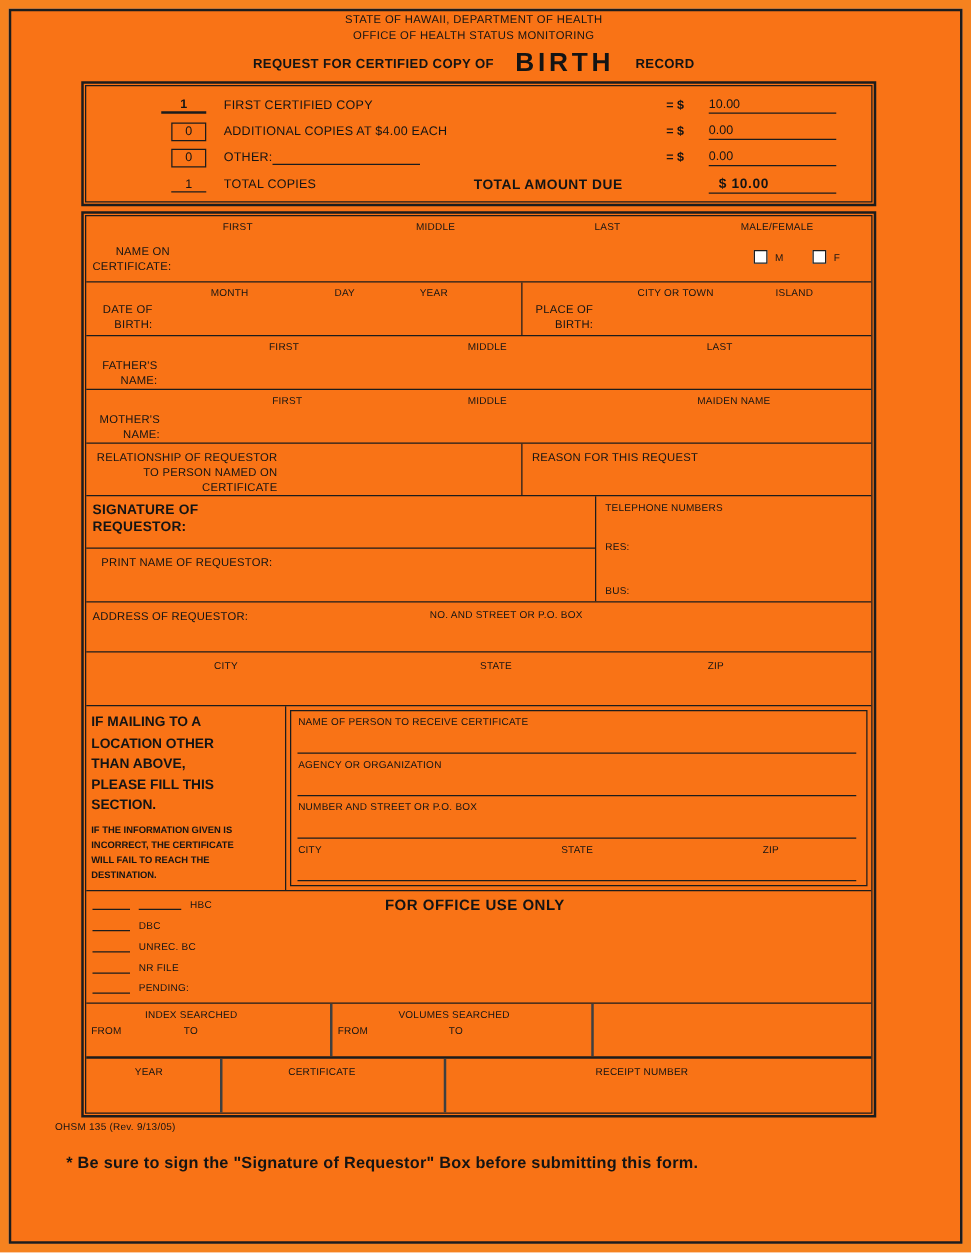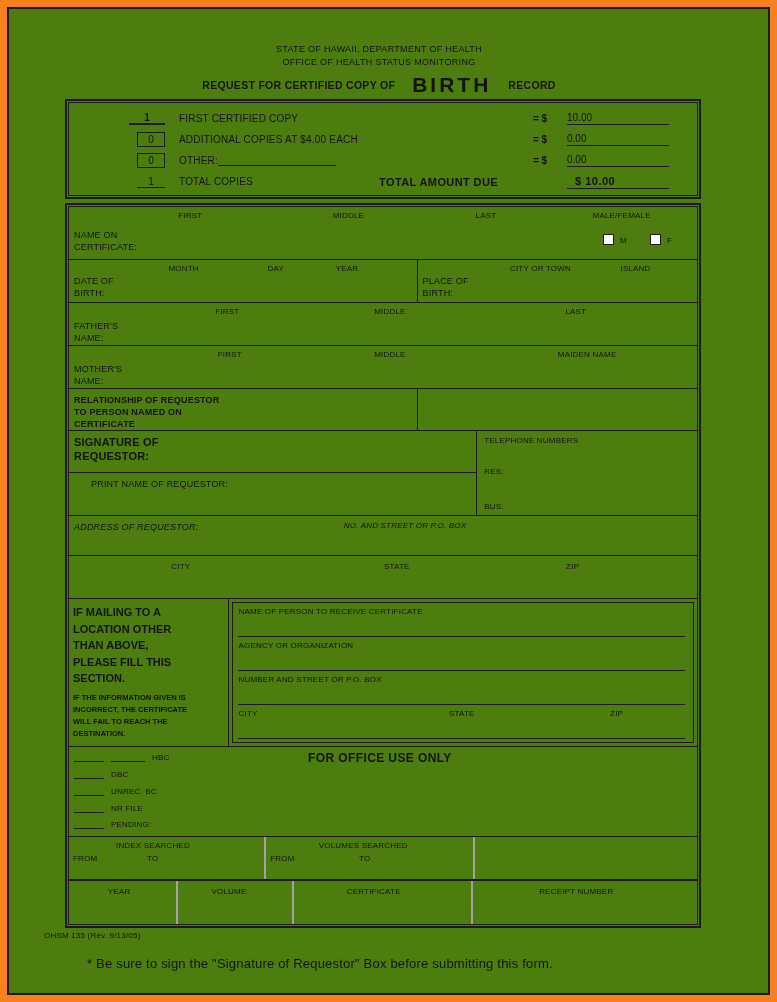--- a/index.html
+++ b/index.html
@@ -1,19 +1,19 @@
 <!DOCTYPE html>
 <html><head>
 <meta charset="utf-8">
 <style>
   * { box-sizing: border-box; }
   html,body { margin:0; padding:0; background:#fff; }
   body { font-family:"Liberation Sans", sans-serif; color:#141414; }
   .page { width:777px; height:1002px; border:7px solid #f5821f; position:relative; background:#fff; }
-  .page-in { position:absolute; inset:0; border:2px solid #1c1c1c; padding-top:34px; background:#4d7c0f; }
+  .page-in { position:absolute; inset:0; border:2px solid #1c1c1c; background:#f97316; }
 
   
   .header { width:636px; margin-left:52px; text-align:center; }
   .dept { font-size:9px; letter-spacing:.3px; line-height:1.4; }
   .title-row { margin-top:5px; display:flex; justify-content:center; align-items:center; gap:17px; height:24px; }
   .t-side { font-size:10.5px; font-weight:700; letter-spacing:.3px; }
   .t-type { font-size:21px; font-weight:700; letter-spacing:3px; }
 
   
   .dbox { border:2px solid #1c1c1c; margin-left:56px; width:636px; }
@@ -35,34 +35,34 @@
   .fee-amt.total { font-weight:700; text-align:left; padding-left:8px; font-size:11px; letter-spacing:.5px; }
   .fee-due { font-weight:700; font-size:11px; letter-spacing:.4px; }
   .write-line { display:inline-block; width:118px; border-bottom:1px solid #1c1c1c; height:9px; vertical-align:bottom; }
 
   
   .mainbox { margin-top:4px; }
   .row { position:relative; border-bottom:1px solid #1c1c1c; }
   .r-name { height:53px; }
   .r-dob, .r-father, .r-mother { height:43px; }
   .r-dob { display:flex; }
-  .r-rel { height:42px; display:flex;font-weight:bold; }
+  .r-rel { height:42px; display:flex; }
   .r-sig { height:85px; display:flex; }
-  .r-addr { height:40px;font-style:italic; }
+  .r-addr { height:40px; }
   .r-city { height:43px; }
   .r-mail { height:148px; display:flex; }
   .r-office { height:90px; }
   .r-index { height:42px; display:flex; border-bottom:none; }
   .r-year { height:45px; display:flex; border-bottom:none; border-top:2px solid #1c1c1c; }
 
   .ch { position:absolute; top:4px; transform:translateX(-50%); font-size:8px; white-space:nowrap; letter-spacing:.2px; }
-  .lab { position:absolute; font-size:9px; line-height:1.35; letter-spacing:.2px; }
+  .lab { position:absolute; font-size:9px; line-height:1.35; letter-spacing:.2px;text-align:right; }
   .cell { position:relative; height:100%; }
   .brd { border-right:1px solid #1c1c1c; }
-  .brd2 { border-right:2px solid #a3a3a3; }
+  .brd2 { border-right:2px solid #404040; }
 
   .cb { position:absolute; width:11px; height:11px; border:1px solid #1c1c1c; background:#fff; }
   .cb-lab { position:absolute; font-size:8px; }
 
   
   .sig-left { width:65%; height:100%; display:flex; flex-direction:column; border-right:1px solid #1c1c1c; }
   .sig-top { height:42px; border-bottom:1px solid #1c1c1c; position:relative; }
   .sig-bot { flex:1; position:relative; }
   .lab-bold { position:absolute; font-size:11px; font-weight:700; line-height:1.3; letter-spacing:.2px; }
   .sig-right { flex:1; position:relative; }
@@ -77,21 +77,21 @@
   .mf { height:34px; position:relative; }
   .fl { position:absolute; left:5px; right:8px; bottom:0; border-bottom:1px solid #1c1c1c; }
 
   
   .office-title { position:absolute; left:49.5%; transform:translateX(-50%); top:4px; font-weight:700; font-size:12px; letter-spacing:.4px; }
   .ckrow { position:absolute; left:5px; display:flex; align-items:flex-end; gap:7px; font-size:8px; letter-spacing:.2px; }
   .bl { display:inline-block; width:30px; border-bottom:1px solid #1c1c1c; height:9px; }
   .bl.w2 { width:34px; }
 
   .footer-num { margin:3px 0 0 35px; font-size:8px; letter-spacing:.2px; }
-  .footer-note { margin:16px 0 0 78px; font-size:13px; font-weight:400; letter-spacing:.2px; }
+  .footer-note { margin:16px 0 0 44px; font-size:13px; font-weight:700; letter-spacing:.2px; }
 </style>
 </head>
 <body>
 
 <div class="page" style="border-color: rgb(245, 130, 31);">
   <div class="page-in">
 
     <div class="header">
       <div class="dept">STATE OF HAWAII, DEPARTMENT OF HEALTH</div>
       <div class="dept">OFFICE OF HEALTH STATUS MONITORING</div>
@@ -183,29 +183,32 @@
           <span class="ch" style="left:25.6%">FIRST</span>
           <span class="ch" style="left:51.1%">MIDDLE</span>
           <span class="ch" style="left:82.5%">MAIDEN NAME</span>
           <span class="lab" style="left:5px; top:17px; width:54px;">MOTHER'S NAME:</span>
         </div>
 
         <div class="row r-rel">
           <div class="cell brd" style="width:55.5%">
             <span class="lab" style="left:5px; top:5px; width:148px;">RELATIONSHIP OF REQUESTOR TO PERSON NAMED ON CERTIFICATE</span>
           </div>
+          <div class="cell" style="flex:1">
+            <span class="lab" style="left:8px; top:5px;">REASON FOR THIS REQUEST</span>
+          </div>
         </div>
 
         <div class="row r-sig">
           <div class="sig-left">
             <div class="sig-top">
               <span class="lab-bold" style="left:5px; top:4px; width:112px;">SIGNATURE OF REQUESTOR:</span>
             </div>
             <div class="sig-bot">
-              <span class="lab" style="left:22px; top:5px;">PRINT NAME OF REQUESTOR:</span>
+              <span class="lab" style="left:12px; top:5px;">PRINT NAME OF REQUESTOR:</span>
             </div>
           </div>
           <div class="sig-right">
             <span class="lab8" style="left:7px; top:5px;">TELEPHONE NUMBERS</span>
             <span class="lab8" style="left:7px; top:36px;">RES:</span>
             <span class="lab8" style="left:7px; top:71px;">BUS:</span>
           </div>
         </div>
 
         <div class="row r-addr">
@@ -283,23 +286,20 @@
             <span class="ch" style="left:47%">VOLUMES SEARCHED</span>
             <span class="lab8" style="left:4px; top:17px;">FROM</span>
             <span class="lab8" style="left:45%; top:17px;">TO</span>
           </div>
         </div>
 
         <div class="row r-year">
           <div class="cell brd2" style="width:17.3%">
             <span class="ch" style="left:47%; top:6px;">YEAR</span>
           </div>
-          <div class="cell brd2" style="width:18.5%">
-            <span class="ch" style="left:45%; top:6px;">VOLUME</span>
-          </div>
           <div class="cell brd2" style="width:28.6%">
             <span class="ch" style="left:45%; top:6px;">CERTIFICATE</span>
           </div>
           <div class="cell" style="flex:1">
             <span class="ch" style="left:46%; top:6px;">RECEIPT NUMBER</span>
           </div>
         </div>
 
       </div>
     </div>

